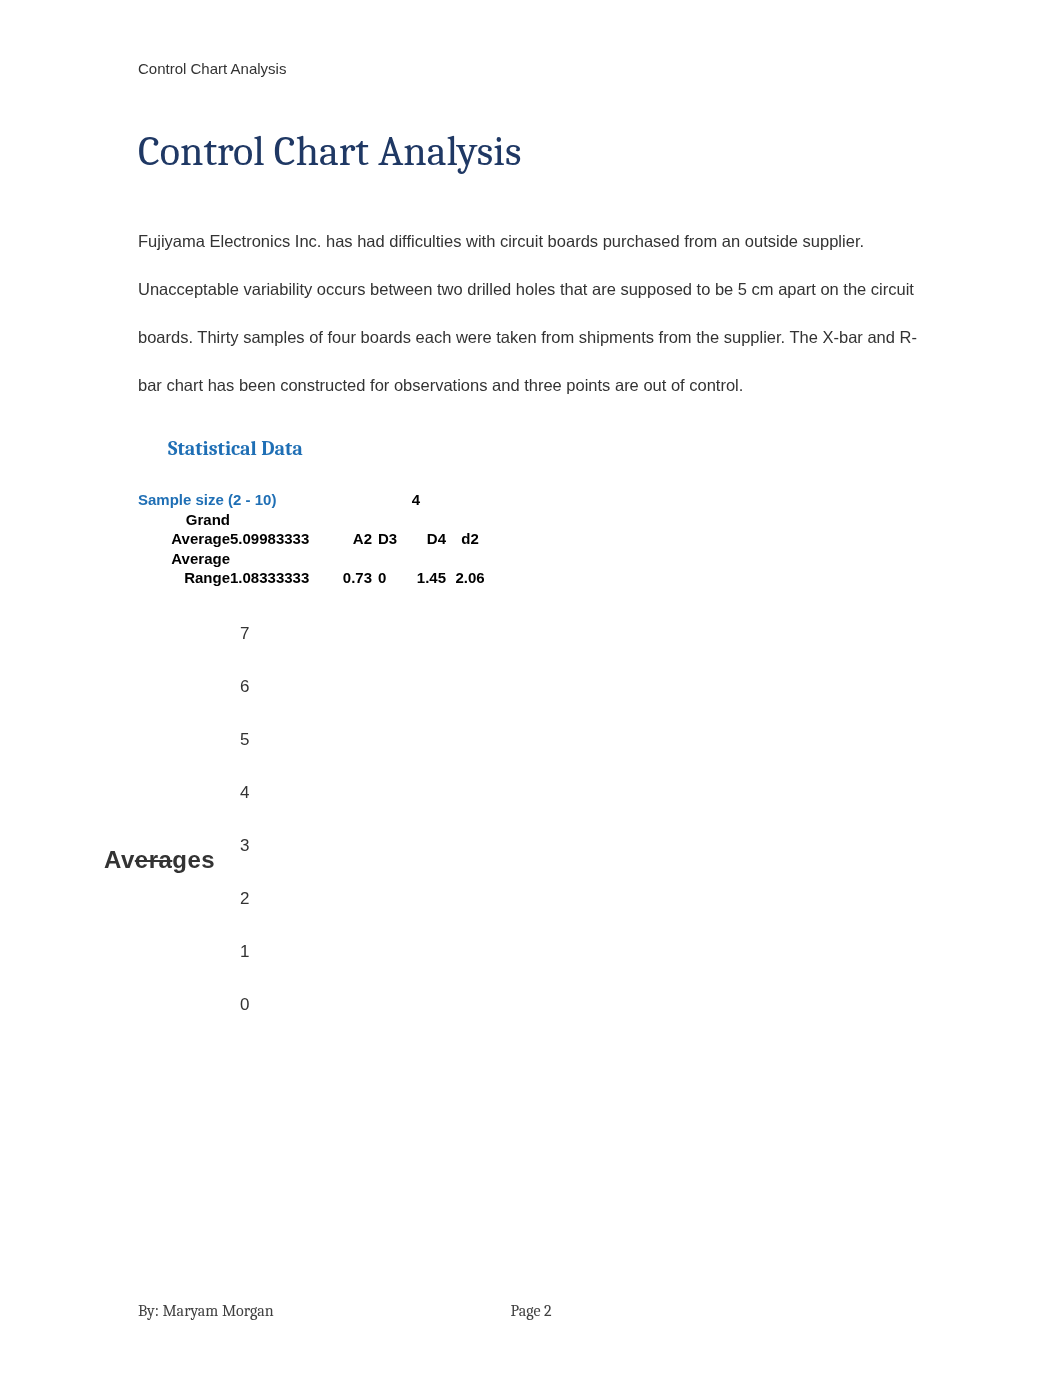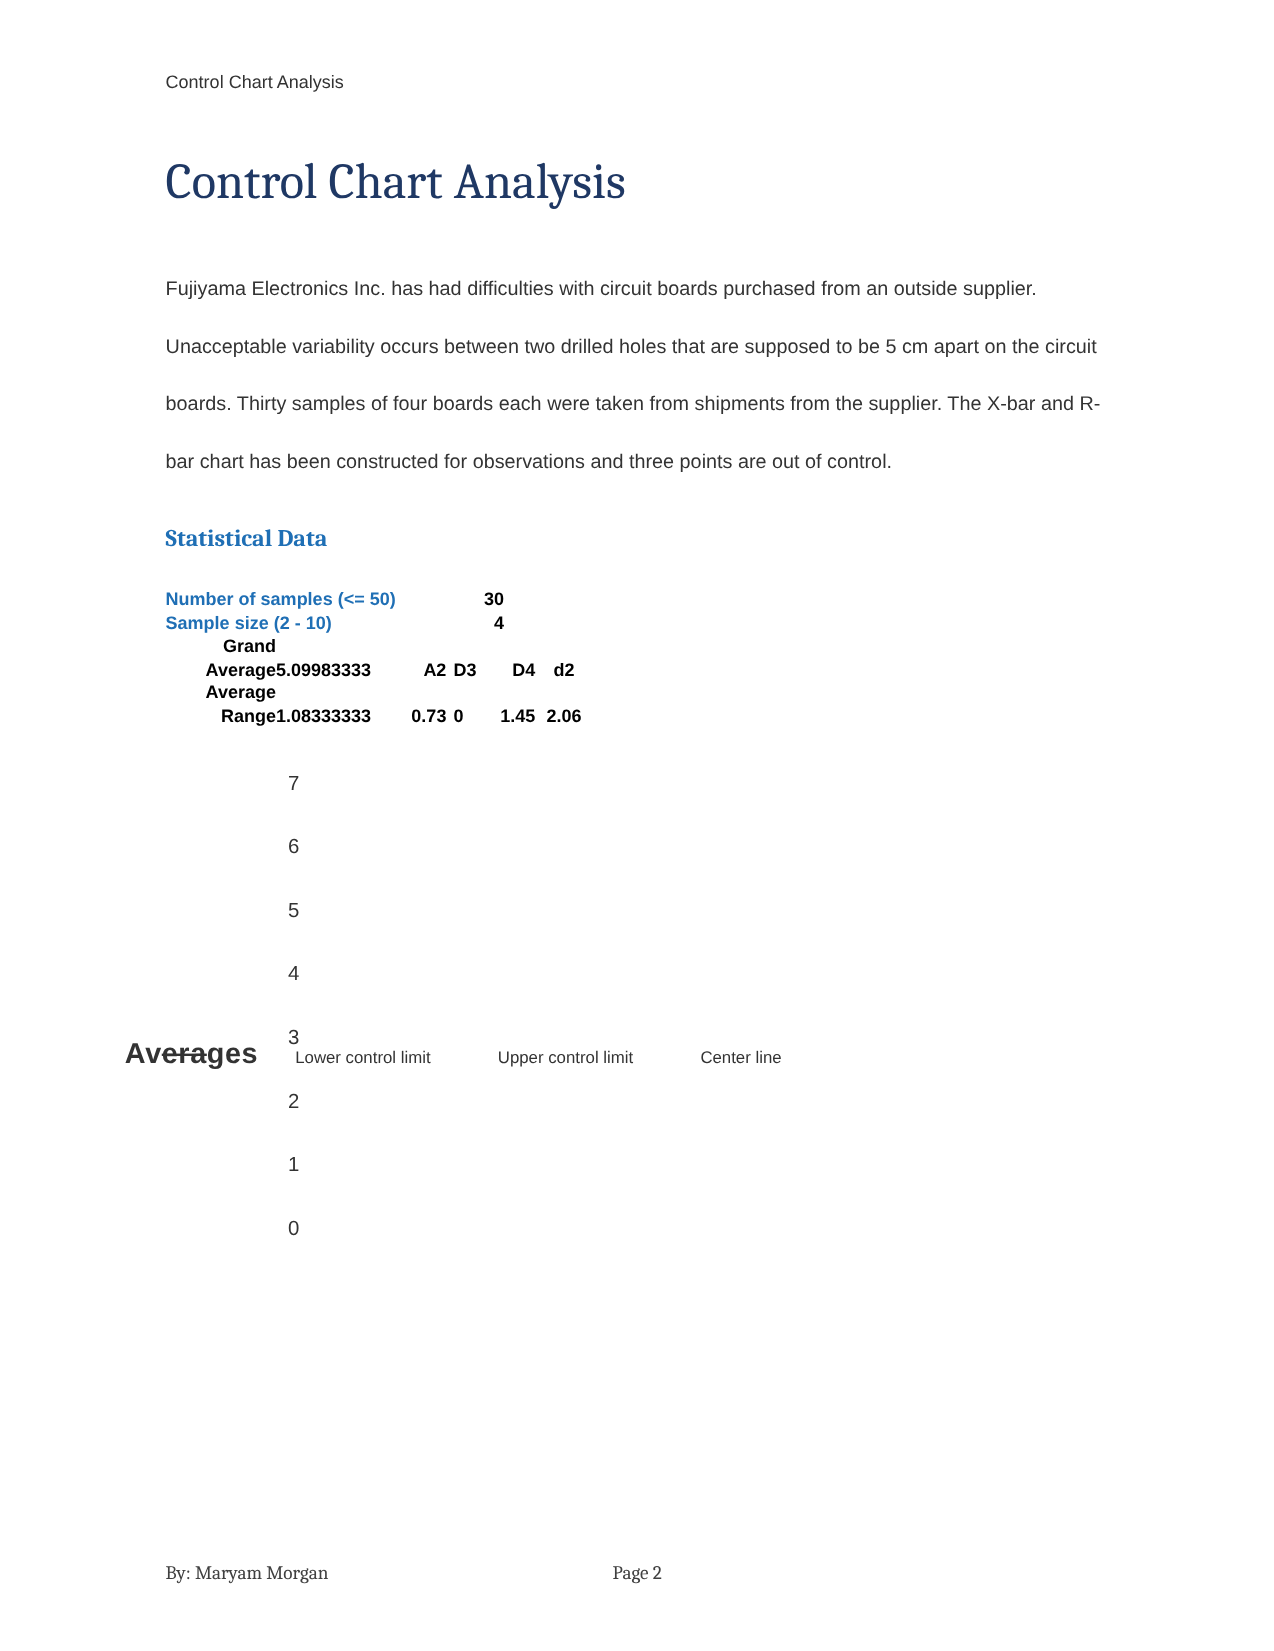--- a/index.html
+++ b/index.html
@@ -31,20 +31,21 @@
     color: #333;
     line-height: 2.9;
     margin-bottom: 28px;
   }
   .section-heading {
     font-family: 'Cambria', Georgia, serif;
     font-size: 20px;
     color: #1f6fb5;
     font-weight: bold;
     margin-bottom: 30px;
+    margin-left: 30px;
   }
   .stats-block {
     font-family: Arial, Helvetica, sans-serif;
     font-size: 15px;
     margin-bottom: 36px;
   }
   .stats-row {
     display: flex;
     align-items: flex-start;
     line-height: 1.3;
@@ -126,24 +127,20 @@
 <div class="header-title">Control Chart Analysis</div>
 
 <h1 class="main-title">Control Chart Analysis</h1>
 
 <p class="body-text">Fujiyama Electronics Inc. has had difficulties with circuit boards purchased from an outside supplier. Unacceptable variability occurs between two drilled holes that are supposed to be 5 cm apart on the circuit boards. Thirty samples of four boards each were taken from shipments from the supplier. The X-bar and R-bar chart has been constructed for observations and three points are out of control.</p>
 
 <h2 class="section-heading">Statistical Data</h2>
 
 <div class="stats-block">
   <div class="stats-row">
-    <span class="stats-label-blue" style="width:250px">Number of samples (&lt;= 50)</span>
-    <span class="stats-val col-num" style="width:38px">30</span>
-  </div>
-  <div class="stats-row">
     <span class="stats-label-blue" style="width:250px">Sample size (2 - 10)</span>
     <span class="stats-val col-num" style="width:38px">4</span>
   </div>
 
   <div class="stats-row">
     <span class="stats-label-black" style="width:92px">Grand</span>
   </div>
   <div class="stats-row">
     <span class="stats-label-black" style="width:92px">Average</span>
     <span class="stats-val col-v1">5.09983333</span>
@@ -174,23 +171,18 @@
     <div class="tick">3</div>
     <div class="tick">2</div>
     <div class="tick">1</div>
     <div class="tick">0</div>
   </div>
 
   <div class="averages-label">
     <span>Av<span class="strike">era</span>ges</span>
   </div>
 
-  <div class="legend-row">
-    <span>Lower control limit</span>
-    <span>Upper control limit</span>
-    <span>Center line</span>
-  </div>
 </div>
 
 <div class="footer-row">
   <span class="footer-author">By: Maryam Morgan</span>
   <span class="footer-page">Page 2</span>
 </div>
 
 </body></html>

